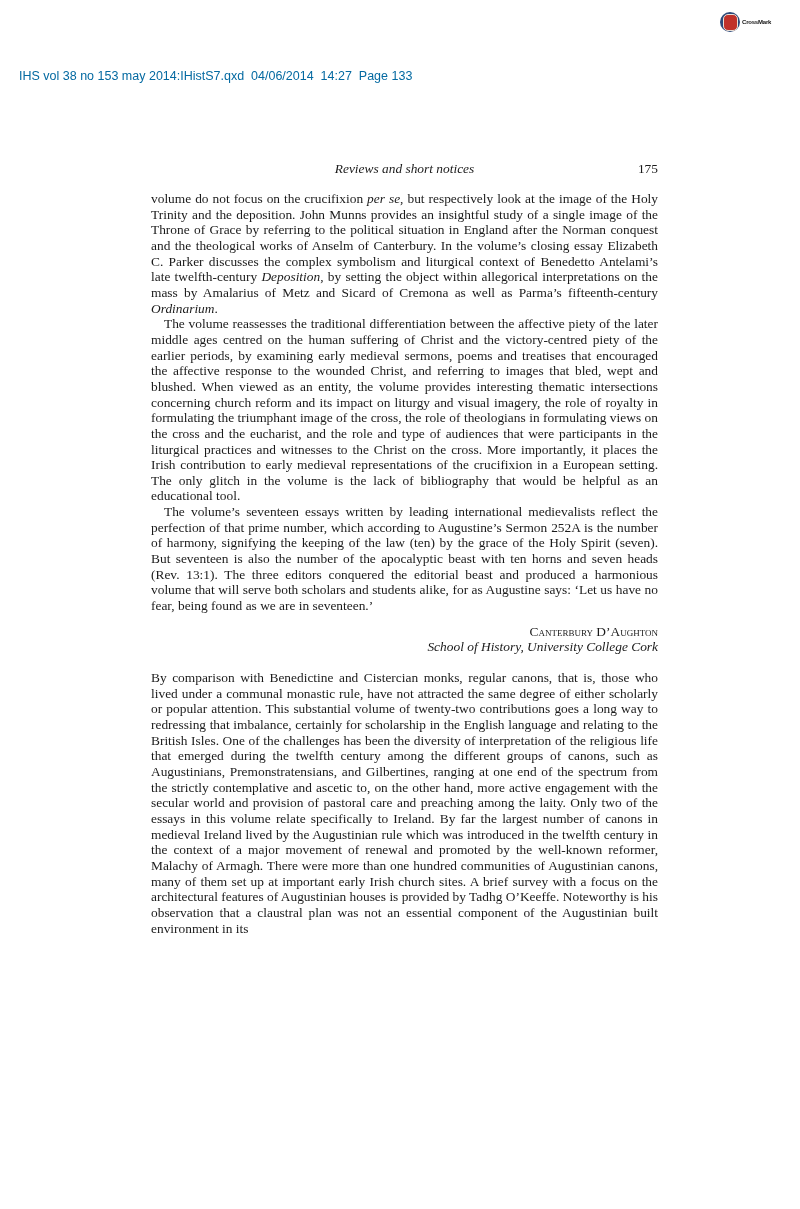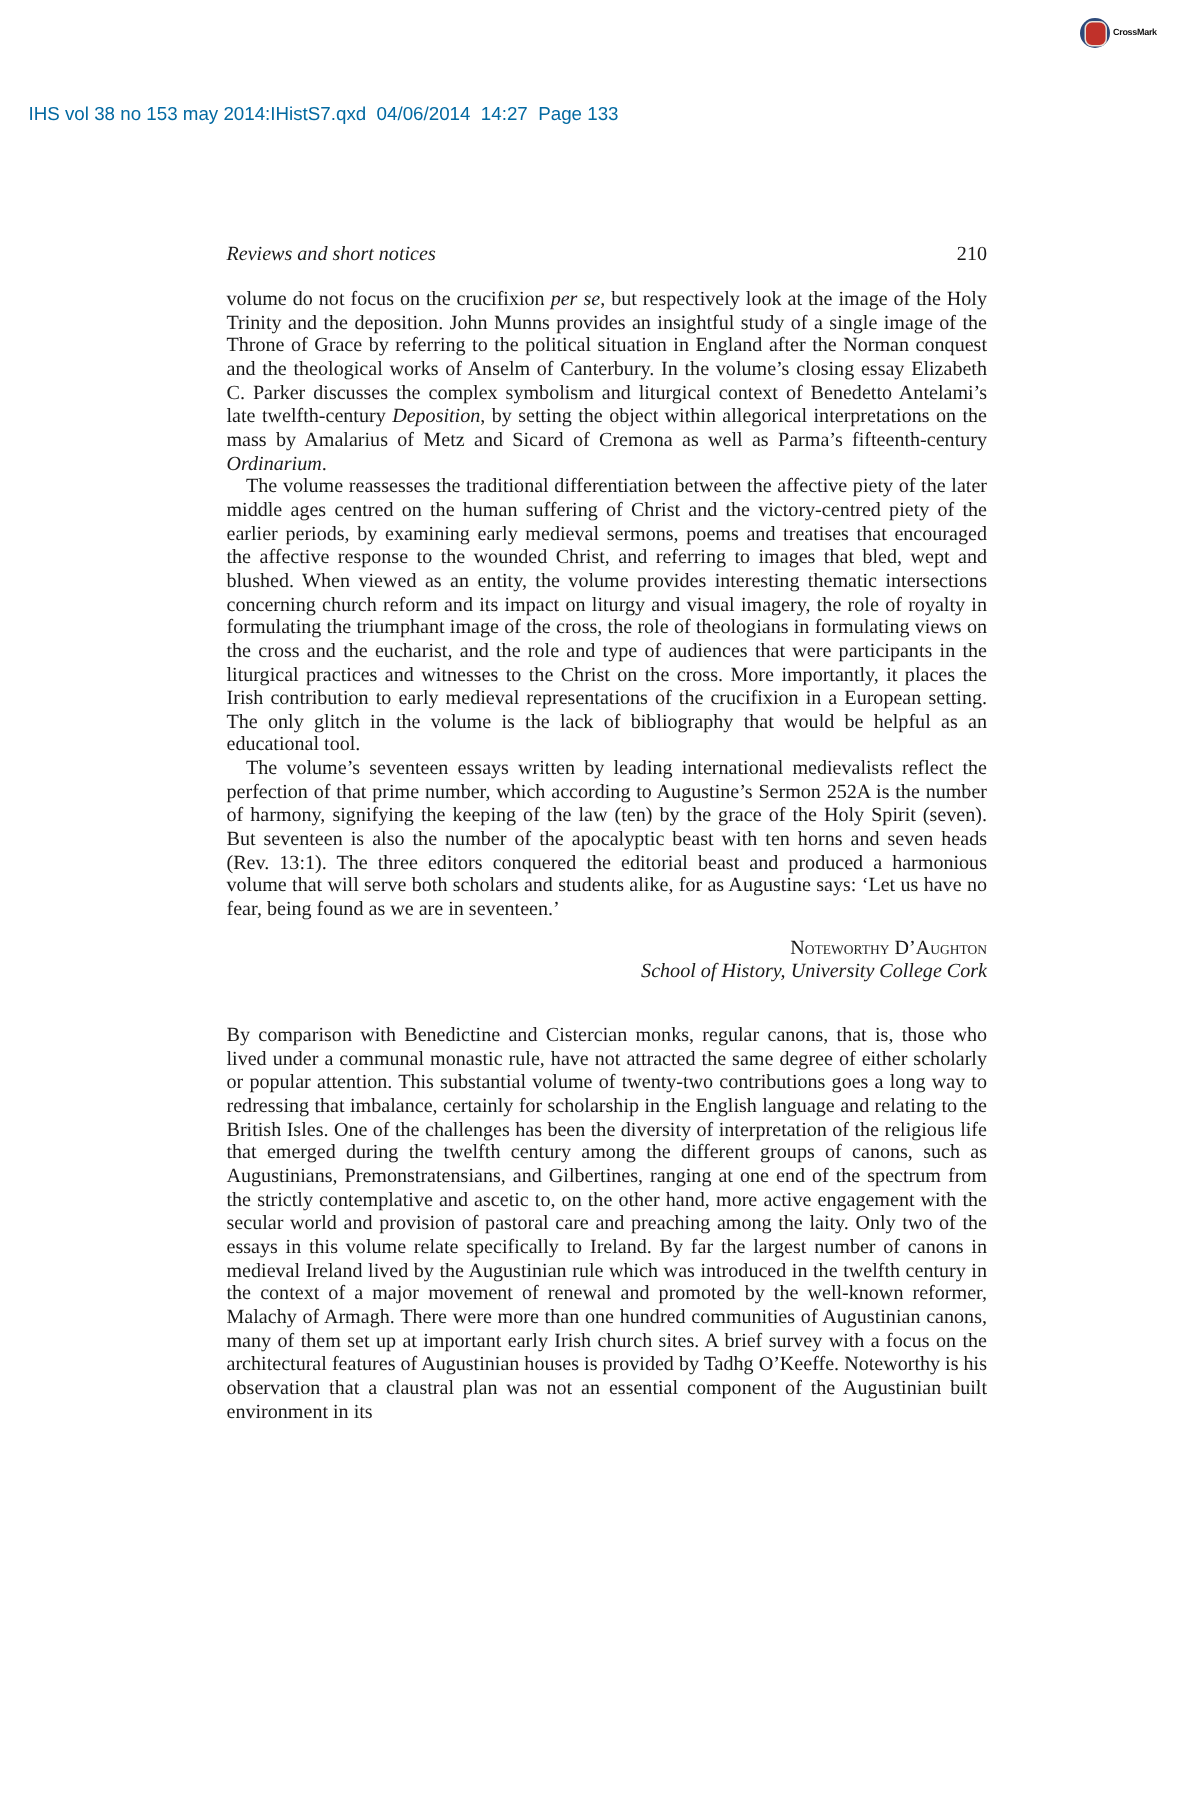--- a/index.html
+++ b/index.html
@@ -4,54 +4,54 @@
 <style>
   html, body { margin: 0; padding: 0; background: #ffffff; }
   body { width: 800px; height: 1209px; position: relative; overflow: hidden; color: #1a1a1a; }
   .crossmark { position: absolute; left: 720px; top: 12px; display: flex; align-items: center; gap: 2px; }
   .crossmark .logo { width: 20px; height: 20px; border-radius: 50%; background: #2d4a7a; display: flex; align-items: center; justify-content: center; }
   .crossmark .logo .inner { width: 13px; height: 15px; border-radius: 5px; background: #c0312a; border: 1px solid #e8e0d8; }
   .crossmark .label { font-family: "Liberation Sans", sans-serif; font-size: 6px; font-weight: bold; color: #111; letter-spacing: -0.2px; }
   .slug { position: absolute; left: 19px; top: 69px; font-family: "Liberation Sans", sans-serif; font-size: 12.5px; color: #0369a1; white-space: pre; }
   .page { position: absolute; left: 151px; top: 160px; width: 507px; font-family: "Liberation Serif", serif; font-size: 13.4px; line-height: 15.65px; }
   .running-head { position: relative; height: 20px; margin-bottom: 11px; }
-  .running-head .title { position: absolute; left: 0; right: 0; text-align: left; font-style: italic; top: 1px; }
+  .running-head .title { position: absolute; left: 0; right: 0; text-align: center; font-style: italic; top: 1px; }
   .running-head .pageno { position: absolute; right: 0; top: 1px; }
   p { margin: 0; text-align: justify; }
   p.indent { text-indent: 13px; }
   .sig { text-align: right; margin-top: 10px; }
   .sig .name { font-variant: small-caps; }
   .sig .aff { font-style: italic; }
   .review-head { margin-top: 46px; padding-left: 12px; text-indent: -12px; text-align: justify; }
   .review-head .booktitle { font-variant: small-caps; }
-  .review-body { margin-top: 27px; }
+  .review-body { margin-top: 15px; }
   em { font-style: italic; }
 </style>
 </head>
 <body>
 
 <div class="crossmark">
   <div class="logo">
       <div class="inner"></div>
     </div>
   <span class="label">CrossMark</span>
 </div>
 
 <div class="slug">IHS vol 38 no 153 may 2014:IHistS7.qxd  04/06/2014  14:27  Page 133</div>
 
 <div class="page">
   <div class="running-head">
     <span class="title">Reviews and short notices</span>
-    <span class="pageno">210</span>
+    <span class="pageno">175</span>
   </div>
 
   <p><span>volume do not focus on the crucifixion </span><em>per se</em><span>, but respectively look at the image of the Holy Trinity and the deposition. John Munns provides an insightful study of a single image of the Throne of Grace by referring to the political situation in England after the Norman conquest and the theological works of Anselm of Canterbury. In the volume’s closing essay Elizabeth C. Parker discusses the complex symbolism and liturgical context of Benedetto Antelami’s late twelfth-century </span><em>Deposition</em><span>, by setting the object within allegorical interpretations on the mass by Amalarius of Metz and Sicard of Cremona as well as Parma’s fifteenth-century </span><em>Ordinarium</em><span>.</span></p>
   <p class="indent">The volume reassesses the traditional differentiation between the affective piety of the later middle ages centred on the human suffering of Christ and the victory-centred piety of the earlier periods, by examining early medieval sermons, poems and treatises that encouraged the affective response to the wounded Christ, and referring to images that bled, wept and blushed. When viewed as an entity, the volume provides interesting thematic intersections concerning church reform and its impact on liturgy and visual imagery, the role of royalty in formulating the triumphant image of the cross, the role of theologians in formulating views on the cross and the eucharist, and the role and type of audiences that were participants in the liturgical practices and witnesses to the Christ on the cross. More importantly, it places the Irish contribution to early medieval representations of the crucifixion in a European setting. The only glitch in the volume is the lack of bibliography that would be helpful as an educational tool.</p>
   <p class="indent">The volume’s seventeen essays written by leading international medievalists reflect the perfection of that prime number, which according to Augustine’s Sermon 252A is the number of harmony, signifying the keeping of the law (ten) by the grace of the Holy Spirit (seven). But seventeen is also the number of the apocalyptic beast with ten horns and seven heads (Rev. 13:1). The three editors conquered the editorial beast and produced a harmonious volume that will serve both scholars and students alike, for as Augustine says: ‘Let us have no fear, being found as we are in seventeen.’</p>
 
   <div class="sig">
-    <div class="name">Noteworthy D’Aughton</div>
+    <div class="name">Canterbury D’Aughton</div>
     <div class="aff">School of History, University College Cork</div>
   </div>
 
 
   <p class="review-body">By comparison with Benedictine and Cistercian monks, regular canons, that is, those who lived under a communal monastic rule, have not attracted the same degree of either scholarly or popular attention. This substantial volume of twenty-two contributions goes a long way to redressing that imbalance, certainly for scholarship in the English language and relating to the British Isles. One of the challenges has been the diversity of interpretation of the religious life that emerged during the twelfth century among the different groups of canons, such as Augustinians, Premonstratensians, and Gilbertines, ranging at one end of the spectrum from the strictly contemplative and ascetic to, on the other hand, more active engagement with the secular world and provision of pastoral care and preaching among the laity. Only two of the essays in this volume relate specifically to Ireland. By far the largest number of canons in medieval Ireland lived by the Augustinian rule which was introduced in the twelfth century in the context of a major movement of renewal and promoted by the well-known reformer, Malachy of Armagh. There were more than one hundred communities of Augustinian canons, many of them set up at important early Irish church sites. A brief survey with a focus on the architectural features of Augustinian houses is provided by Tadhg O’Keeffe. Noteworthy is his observation that a claustral plan was not an essential component of the Augustinian built environment in its</p>
 </div>
 
 </body></html>

